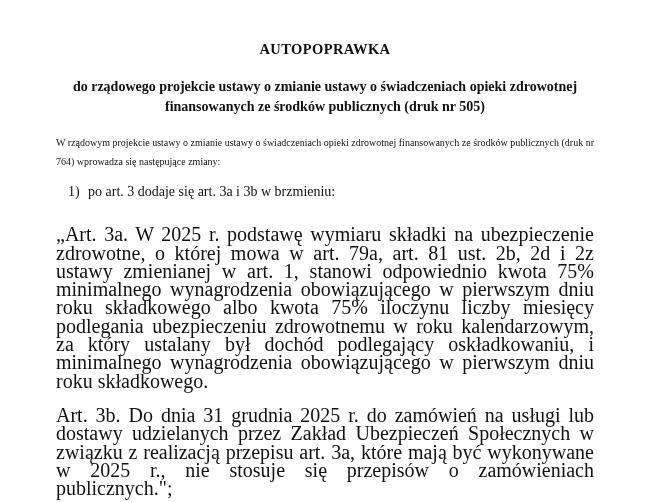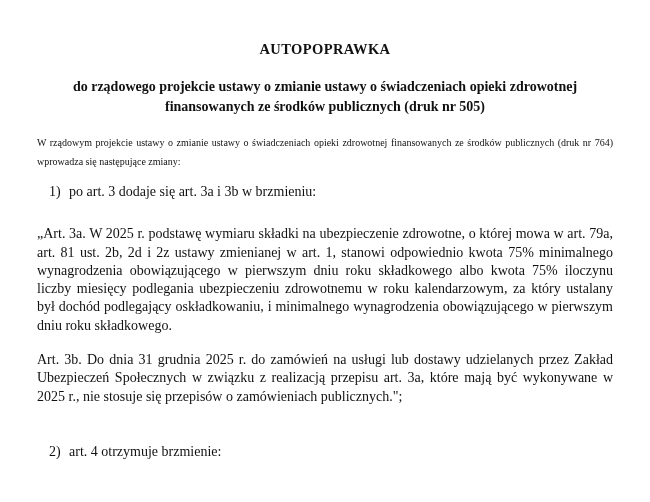--- a/index.html
+++ b/index.html
@@ -16,21 +16,21 @@
     color: #111111;
     -webkit-font-smoothing: antialiased;
   }
 
   .page {
     position: relative;
     width: 650px;
     height: 502px;
     background: #ffffff;
     box-sizing: border-box;
-    padding: 0 37px;
+    padding: 0 56px;
   }
 
   .doc-title {
     text-align: center;
     font-weight: bold;
     font-size: 14.5px;
     letter-spacing: 0.4px;
     margin: 0;
     padding-top: 41px;
     line-height: 1.2;
@@ -77,21 +77,21 @@
     width: 20px;
     text-indent: 0;
   }
 
   .gap-sm { height: 12px; }
   .gap-md { height: 16px; }
   .gap-lg { height: 25px; }
 
   p.quoted {
     margin: 0;
-    font-size: 14px;
+    font-size: 20px;
     line-height: 18.3px;
     text-align: justify;
     text-justify: inter-word;
   }
 </style>
 </head>
 <body>
 
 <div class="page">
 

